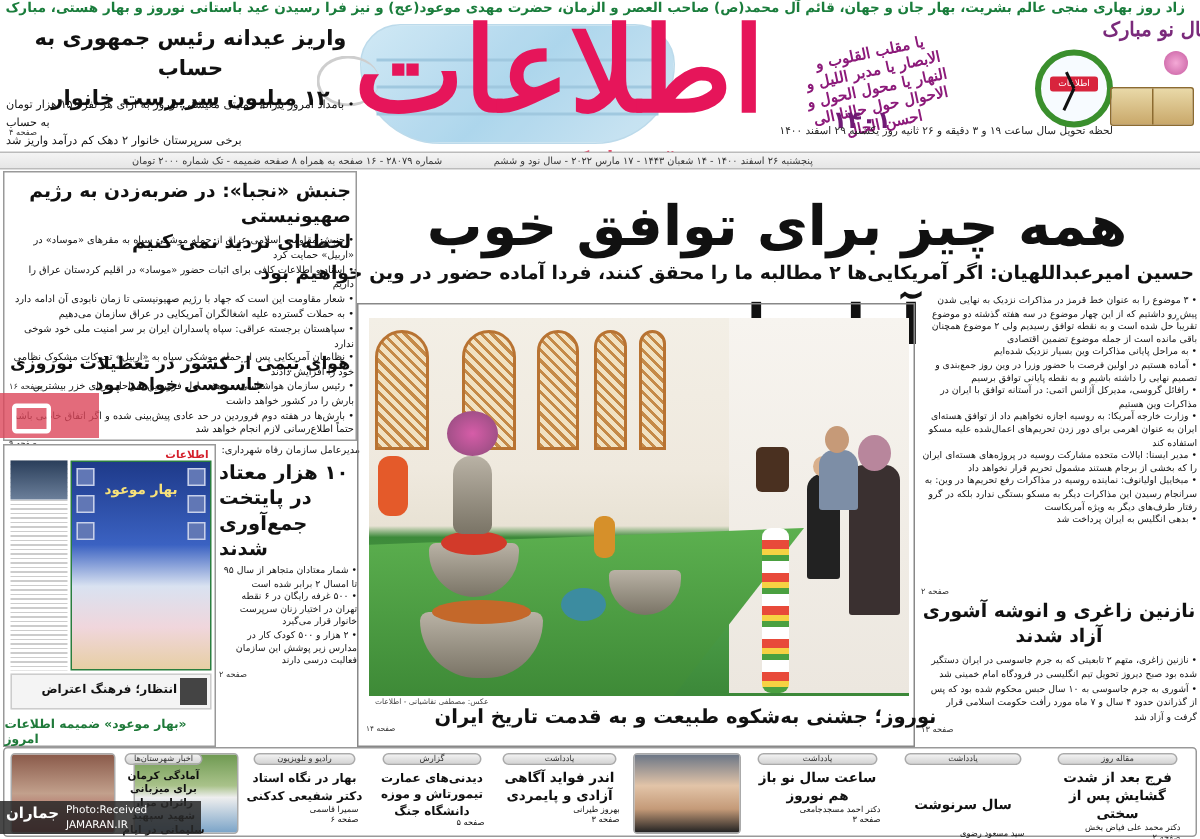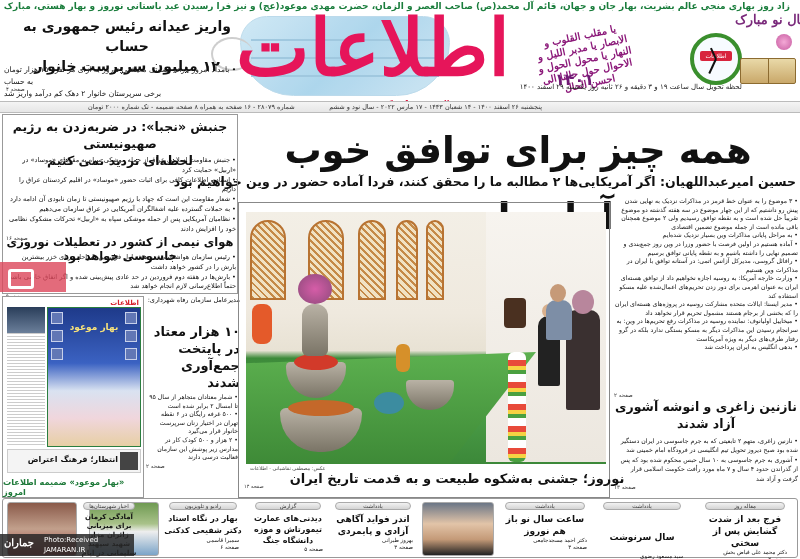--- a/index.html
+++ b/index.html
@@ -37,21 +37,21 @@
   .infobar { top: 101px; left: 0; width: 800px; height: 12px; background: linear-gradient(#f4f4f4, #e6e6e6); border-top: 1px solid #bbb; border-bottom: 1px solid #bbb; font-size: 6.5px; line-height: 11px; color: #333; }
   .infobar .date { position: absolute; right: 258px; }
   .infobar .num { position: absolute; left: 88px; }
 
   
   .headline { top: 118px; left: 240px; width: 556px; height: 54px; font-size: 37px; font-weight: bold; text-align: center; line-height: 66px; font-family: "DejaVu Sans", sans-serif; letter-spacing: -1px; }
   .subhead { top: 174px; left: 240px; width: 556px; font-size: 12.5px; font-weight: bold; text-align: center; white-space: nowrap; }
 
   
   .left-box { top: 114px; left: 2px; width: 236px; height: 180px; border: 1px solid #999; }
-  .nojaba-title { top: 118px; left: 6px; width: 228px; font-size: 12.5px; font-weight: bold; text-align: center; line-height: 17px; }
+  .nojaba-title { top: 118px; left: 6px; width: 228px; font-size: 12.5px; font-weight: bold; text-align: right; line-height: 17px; }
   .bullets { font-size: 6.6px; line-height: 9.8px; text-align: right; }
   .nojaba-bullets { top: 156px; left: 6px; width: 230px; }
   .page-ref { font-size: 5.5px; color: #333; }
   .weather-title { top: 235px; left: 6px; width: 228px; font-size: 11.5px; font-weight: bold; text-align: center; }
   .weather-bullets { top: 253px; left: 6px; width: 230px; }
   .red-mark { top: 262px; left: 0; width: 66px; height: 30px; background: rgba(220,70,90,0.8); }
   .red-mark::after { content: ""; position: absolute; left: 8px; top: 7px; width: 20px; height: 14px; border: 3px solid #fff; border-radius: 3px; }
 
   
   .supp { top: 296px; left: 2px; width: 142px; height: 202px; border: 1px solid #999; background: #fff; }
@@ -62,21 +62,21 @@
   .supp-cover-title { position: absolute; top: 14px; width: 100%; text-align: center; font-size: 9px; color: #f8e27a; font-weight: bold; }
   .supp-pattern { position: absolute; width: 12px; height: 12px; background: #6177b5; border: 1px solid #c7d0ea; }
   .supp-bar { position: absolute; top: 152px; left: 4px; width: 134px; height: 24px; background: #f4f4f4; border: 1px solid #ccc; }
   .supp-bar-text { position: absolute; top: 5px; right: 22px; font-size: 8px; font-weight: bold; }
   .supp-bar-face { position: absolute; top: 2px; right: 2px; width: 18px; height: 18px; background: #444; }
   .supp-caption { position: absolute; top: 180px; left: 0; width: 140px; text-align: left; font-size: 8.2px; font-weight: bold; color: #1f7a3a; }
 
   
   .addicts { top: 296px; left: 146px; width: 94px; height: 202px; }
   .addicts-kicker { font-size: 6.5px; text-align: right; line-height: 9px; }
-  .addicts-title { font-size: 13px; font-weight: bold; text-align: right; line-height: 17px; margin-top: 18px; }
+  .addicts-title { font-size: 13px; font-weight: bold; text-align: left; line-height: 17px; margin-top: 2px; }
   .addicts-body { font-size: 6.2px; line-height: 8.6px; text-align: right; margin-top: 2px; padding-right: 2px; }
 
   
   .photo-frame { top: 202px; left: 238px; width: 372px; height: 296px; border: 1px solid #888; }
   .photo { top: 212px; left: 246px; width: 360px; height: 252px; background: linear-gradient(180deg, #f3efe6 0%, #efe9de 40%, #e8e2d4 55%, #3d8a3a 58%, #4ea24a 75%, #3c8839 100%); overflow: hidden; }
   .ph-window { position: absolute; top: 8px; width: 36px; height: 80px; background: repeating-linear-gradient(45deg, #c58a48 0 2px, #f1e2c3 2px 5px); border: 2px solid #b87332; border-radius: 18px 18px 0 0; }
   .ph-wall { position: absolute; right: 0; top: 0; width: 120px; height: 250px; background: linear-gradient(#f7f4ef, #ece7df); }
   .ph-table { position: absolute; left: 0; top: 140px; width: 290px; height: 112px; background: linear-gradient(#5cb04f, #3e8a37); clip-path: polygon(0 10%, 100% 0, 70% 100%, 0 100%); }
   .ph-bowl { position: absolute; border-radius: 6px 6px 40px 40px; background: linear-gradient(#b9b2a5, #7a7466); }
   .ph-fruit { position: absolute; border-radius: 50%; }
@@ -93,21 +93,21 @@
   .nazanin-body { top: 436px; left: 614px; width: 184px; font-size: 6.2px; line-height: 9.4px; text-align: right; }
 
   
   .bottom { top: 498px; left: 2px; width: 796px; height: 60px; border: 1px solid #999; border-radius: 3px; }
   .bcell { position: absolute; top: 3px; height: 54px; }
   .bkicker { height: 8px; margin: 0 6px; background: linear-gradient(#f2f2f2, #d4d4d4); border: 1px solid #aaa; border-radius: 4px; font-size: 5.5px; line-height: 7px; text-align: center; color: #333; }
   .btitle { font-size: 9px; font-weight: bold; text-align: center; line-height: 12px; margin-top: 3px; }
   .bauthor { font-size: 5.5px; text-align: right; padding-right: 4px; line-height: 7px; }
   .bphoto { position: absolute; top: 3px; height: 54px; border-radius: 3px; overflow: hidden; border: 1px solid #aaa; }
   .watermark { position: absolute; left: 0; top: 534px; width: 134px; height: 22px; background: rgba(40,40,40,0.85); }
-  .wm-logo { position: absolute; left: 4px; top: 3px; font-size: 10px; color: #fff; font-weight: bold; font-family: Liberation Serif, serif; }
+  .wm-logo { position: absolute; left: 4px; top: 3px; font-size: 10px; color: #fff; font-weight: bold; }
   .wm-text { position: absolute; left: 44px; top: 1px; font-size: 7px; color: #fff; line-height: 10px; direction: ltr; text-align: left; }
 </style>
 </head>
 <body>
 
 <div class="abs top-banner">زاد روز بهاری منجی عالم بشریت، بهار جان و جهان، قائم آل محمد(ص) صاحب العصر و الزمان، حضرت مهدی موعود(عج) و نیز فرا رسیدن عید باستانی نوروز و بهار هستی، مبارک باد</div>
 
 <div class="abs logo-wrap">
   <div class="mask">
     <div class="mask-stripe" style="top:22px"></div>
@@ -178,20 +178,21 @@
 <div class="abs left-box"></div>
 <div class="abs nojaba-title">
   <div>جنبش «نجبا»: در ضربه‌زدن به رژیم صهیونیستی</div>
   <div>لحظه‌ای تردید نمی کنیم</div>
 </div>
 <div class="abs bullets nojaba-bullets">
   <div>• جنبش مقاومت اسلامی عراق از حمله موشکی سپاه به مقرهای «موساد» در «اربیل» حمایت کرد</div>
   <div>• اسناد و اطلاعات کافی برای اثبات حضور «موساد» در اقلیم کردستان عراق را داریم</div>
   <div>• شعار مقاومت این است که جهاد با رژیم صهیونیستی تا زمان نابودی آن ادامه دارد</div>
   <div>• به حملات گسترده علیه اشغالگران آمریکایی در عراق سازمان می‌دهیم</div>
+  <div>• سپاهستان برجسته عراقی: سپاه پاسداران ایران بر سر امنیت ملی خود شوخی ندارد</div>
   <div>• نظامیان آمریکایی پس از حمله موشکی سپاه به «اربیل» تحرکات مشکوک نظامی خود را افزایش دادند</div>
   <div class="page-ref" style="text-align:left">صفحه ۱۶</div>
 </div>
 <div class="abs weather-title">هوای نیمی از کشور در تعطیلات نوروزی جاسوسی خواهد بود</div>
 <div class="abs bullets weather-bullets">
   <div>• رئیس سازمان هواشناسی: در هفته اول فروردین سواحل دریای خزر بیشترین بارش را در کشور خواهد داشت</div>
   <div>• بارش‌ها در هفته دوم فروردین در حد عادی پیش‌بینی شده و اگر اتفاق خاصی باشد حتماً اطلاع‌رسانی لازم انجام خواهد شد</div>
   <div class="page-ref" style="text-align:left">صفحه ۹</div>
 </div>
 <div class="abs red-mark"></div>

